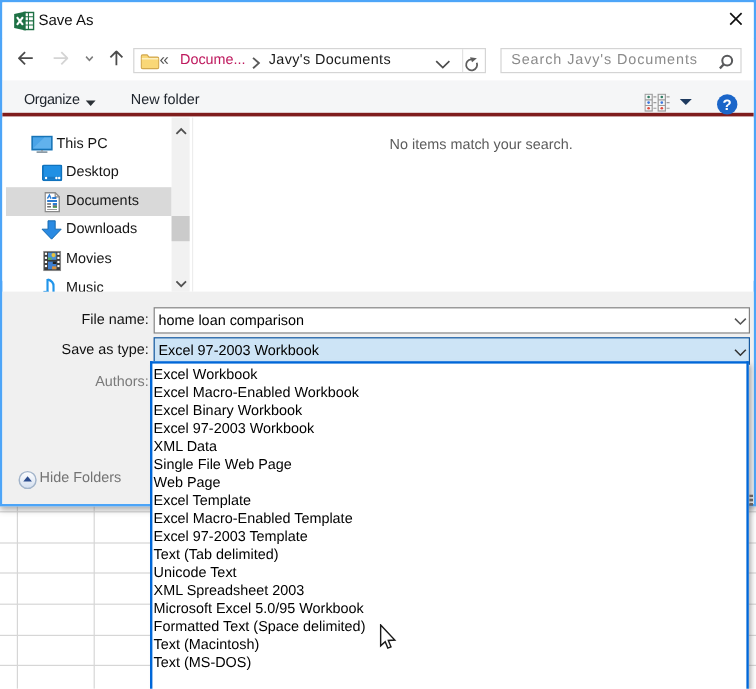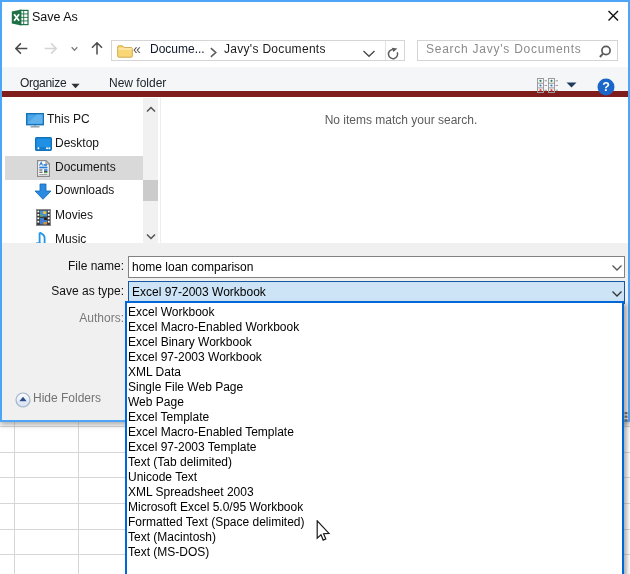--- a/index.html
+++ b/index.html
@@ -8,21 +8,21 @@
   .abs { position:absolute; }
   
   .gridh { position:absolute; left:0; width:630px; height:1px; background:#d6d6d6; }
   .gridv { position:absolute; top:421px; width:1px; height:153px; background:#d6d6d6; }
   
   .dialog { position:absolute; left:0; top:0; width:630px; height:422px; background:#fff;
             border:2px solid #4da5f8; box-shadow:0 3px 5px rgba(100,100,100,.5); }
   .titlebar { position:absolute; left:0; top:0; width:626px; height:30px; background:#fff; }
   .title { position:absolute; left:30px; top:8px; font-size:12.5px; color:#101010; }
   .navrow { position:absolute; left:0; top:30px; width:626px; height:35px; background:#fff; }
-  .toolbar { position:absolute; left:0; top:65px; width:626px; height:30px; background:#f5f6f7; border-bottom:6px solid #7f1d1d; }
+  .toolbar { position:absolute; left:0; top:65px; width:626px; height:30px; background:#f5f6f7; border-bottom:3px solid #7f1d1d; }
   .toolbar .txt { position:absolute; top:9px; color:#20262e; }
   .content { position:absolute; left:0; top:96px; width:626px; height:136px; background:#fff; }
   .footer { position:absolute; left:0; top:241px; width:626px; height:177px; background:#f0f0f0; }
   
   .crumb { position:absolute; left:109px; top:8px; width:294px; height:21px; background:#fff; border:1px solid #d5d5d5; }
   .search { position:absolute; left:415px; top:8px; width:201px; height:21px; background:#fff; border:1px solid #d4d4d4;padding-left:20px; }
   .search .ph { position:absolute; left:8px; top:1px; color:#8b8b8b; letter-spacing:0.75px; }
   
   .sideitem { position:absolute; color:#161616; }
   .sel { position:absolute; left:3px; top:58px; width:138px; height:24px; background:#d9d9d9; }
@@ -85,21 +85,21 @@
       <svg class="abs" style="left:89px; top:10px" width="12" height="13" viewBox="0 0 12 13">
         <path d="M6 12.4 V0.8 M1 5.8 L6 0.8 L11 5.8" fill="none" stroke="#4b4b4b" stroke-width="1.5"></path>
       </svg>
 
       <div class="crumb">
         <svg class="abs" style="left:5px; top:3px" width="16" height="15" viewBox="0 0 16 15">
           <path d="M0.7 3 Q0.7 1.8 1.9 1.8 H5.6 L7.2 3.6 H14.1 Q15.3 3.6 15.3 4.7 V12 Q15.3 13.2 14.1 13.2 H1.9 Q0.7 13.2 0.7 12 Z" fill="#f9d777" stroke="#d2a84e" stroke-width="1"></path>
           <path d="M1.2 5 H14.8" stroke="#fdf0c0" stroke-width="1.2"></path>
         </svg>
         <span class="abs" style="left:21px; top:0px; color:#555; font-size:14px">«</span>
-        <span class="abs" style="left:38px; top:1px; color:#0f172a">Docume...</span>
+        <span class="abs" style="left:38px; top:1px; color:#be185d">Docume...</span>
         <svg class="abs" style="left:96px; top:5px" width="9" height="12" viewBox="0 0 8 11">
           <path d="M2.5 2 L7 6 L2.5 10" fill="none" stroke="#5a5a5a" stroke-width="1.4"></path>
         </svg>
         <span class="abs" style="left:112px; top:1px; color:#1b1b1b; letter-spacing:0.3px">Javy's Documents</span>
         <svg class="abs" style="left:248px; top:8px" width="15" height="9" viewBox="0 0 12 9">
           <path d="M2 2 L7.5 7.3 L13 2" fill="none" stroke="#4c4c4c" stroke-width="1.4"></path>
         </svg>
         <div class="abs" style="left:273px; top:0px; width:1px; height:19px; background:#e2e2e2"></div>
         <svg class="abs" style="left:273px; top:4px" width="16" height="16" viewBox="0 0 16 16">
           <path d="M7.6 4.45 A4.6 4.6 0 1 0 12.3 7.3" fill="none" stroke="#5d5d5d" stroke-width="1.5"></path>

